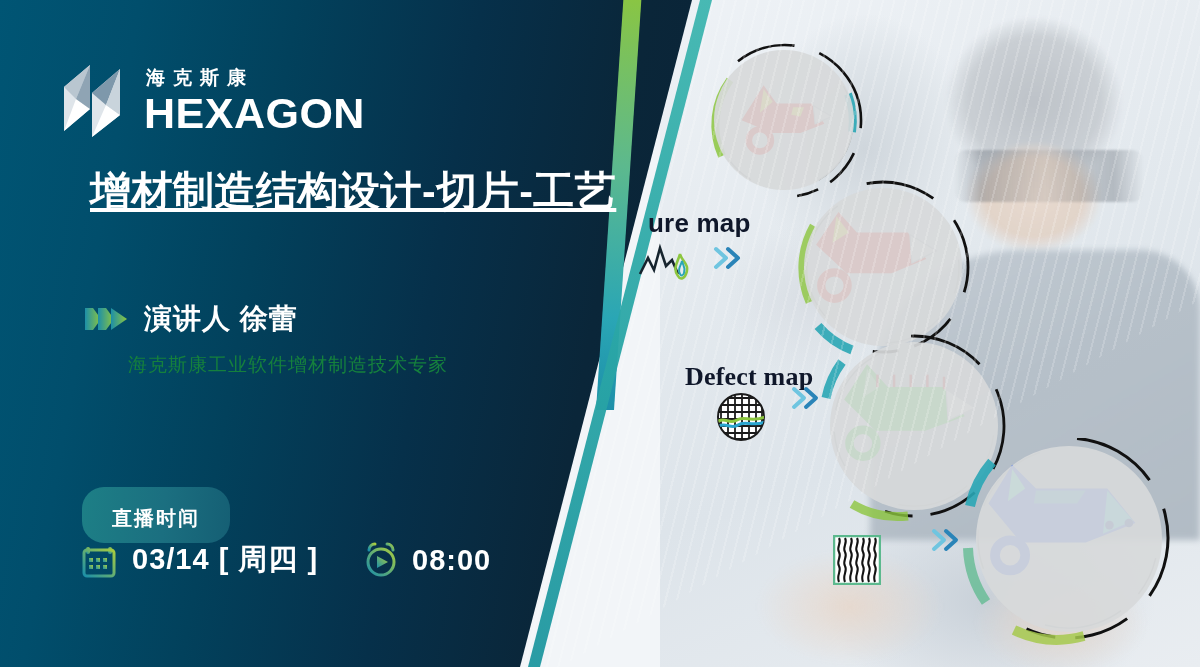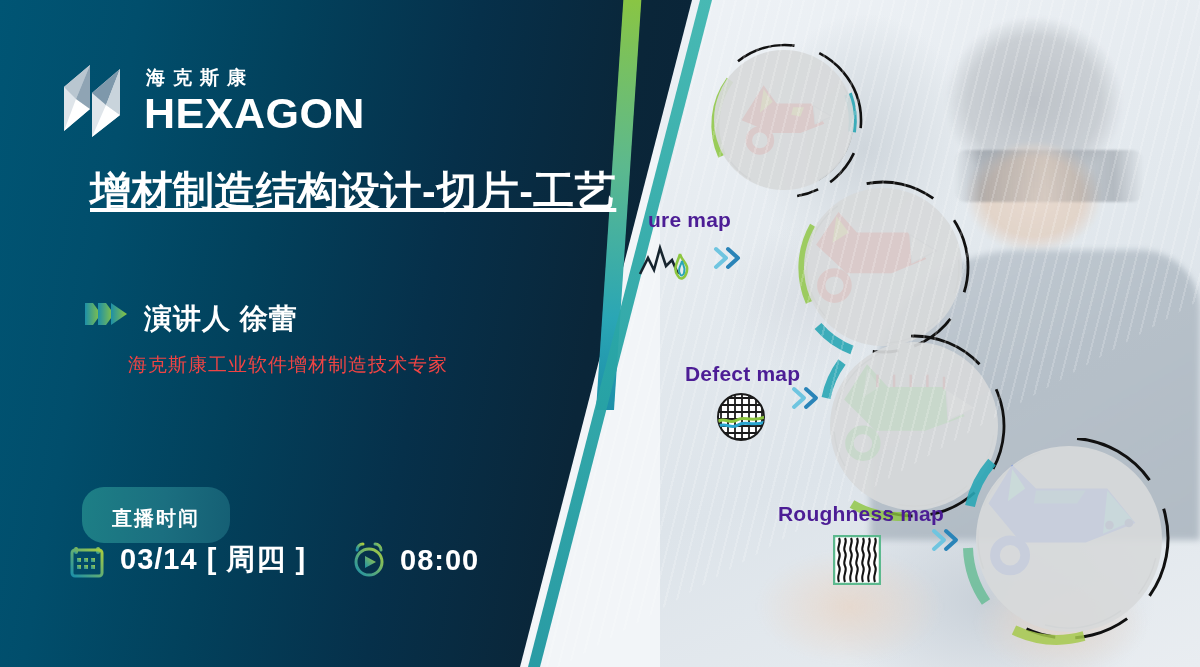--- a/index.html
+++ b/index.html
@@ -82,43 +82,43 @@
   
   .headline {
     position:absolute; left:90px; top:162px; width:600px;
     color:#ffffff; font-weight:700; font-size:41px; line-height:1.43;
     letter-spacing:.5px;
     text-decoration:underline;
   }
   .headline div { white-space:nowrap; }
 
   
-  .speaker-row { position:absolute; left:84px; top:300px; display:flex; align-items:flex-start; gap:16px; }
+  .speaker-row { position:absolute; left:84px; top:300px; display:flex; align-items:center; gap:16px; }
   .play-marker { width:44px; height:28px; }
   .speaker-name { color:#ffffff; font-size:28px; font-weight:700; letter-spacing:1px; }
   .speaker-title {
     position:absolute; left:128px; top:352px;
-    color:#ef4444; font-size:19px; letter-spacing:1px; font-weight:400;
+    color:#15803d; font-size:19px; letter-spacing:1px; font-weight:400;
   }
 
   
   .live-badge {
     position:absolute; left:82px; top:487px;
     padding:18px 30px 11px 30px; border-radius:22px;
     background:linear-gradient(95deg,#1d7f86 0%, #1b6f80 55%, #155f74 100%);
     color:#ffffff; font-size:20px; font-weight:700; letter-spacing:2px;
   }
-  .datetime-row { position:absolute; left:70px; top:540px; display:flex; align-items:center; }
+  .datetime-row { position:absolute; left:82px; top:540px; display:flex; align-items:center; }
   .dt-icon { width:38px; height:38px; flex:none; }
   .dt-text { color:#ffffff; font-size:29px; font-weight:700; letter-spacing:1px; margin-left:12px; }
   .dt-gap { width:44px; }
 
   
   .stage-label {
-    position:absolute; color:#4c1d95; font-weight:700; font-size:21px;
+    position:absolute; color:#0f172a; font-weight:700; font-size:26px;
     letter-spacing:.2px; white-space:nowrap;
   }
   .stage-icon { position:absolute; }
   .chev { position:absolute; width:34px; height:26px; }
 
   .medallion { position:absolute; }
   .med-disc { position:absolute; border-radius:50%; background:#d7d9da; opacity:.92; }
 
   .stripe-overlay {
     position:absolute; inset:0; pointer-events:none; opacity:.28;
@@ -313,21 +313,21 @@
       <path d="M42 34 C39 29 43 26 44 21 C45 26 48 27 46 33 C45 36 43 36 42 34 Z" fill="none" stroke="#2aa6b5" stroke-width="2"></path>
     </svg>
   </span>
   <span class="chev" style="left:712px; top:245px;">
     <svg width="34" height="26" viewBox="0 0 34 26">
       <path d="M4 4 L14 13 L4 22" fill="none" stroke="#6fc5e0" stroke-width="4" stroke-linecap="round" stroke-linejoin="round"></path>
       <path d="M16 4 L26 13 L16 22" fill="none" stroke="#2a84b8" stroke-width="4" stroke-linecap="round" stroke-linejoin="round"></path>
     </svg>
   </span>
 
-  <div class="stage-label" style="left:685px; top:362px;">Defect map</div>
+  <div class="stage-label" style="left:685px; top:362px;font-family:Liberation Serif, serif;">Defect map</div>
   <span class="stage-icon" style="left:716px; top:392px;">
     <svg width="50" height="50" viewBox="0 0 50 50">
       <defs>
           <clipPath id="sphc">
             <circle cx="25" cy="25" r="23"></circle>
           </clipPath>
         </defs>
       <circle cx="25" cy="25" r="23" fill="#ffffff" stroke="#1b1b1b" stroke-width="2"></circle>
       <g clip-path="url(#sphc)" stroke="#1b1b1b" stroke-width="1.8">
         <path d="M5 2 V48 M12 2 V48 M19 2 V48 M26 2 V48 M33 2 V48 M40 2 V48 M46 2 V48"></path>
@@ -339,21 +339,20 @@
       </g>
     </svg>
   </span>
   <span class="chev" style="left:790px; top:385px;">
     <svg width="34" height="26" viewBox="0 0 34 26">
       <path d="M4 4 L14 13 L4 22" fill="none" stroke="#6fc5e0" stroke-width="4" stroke-linecap="round" stroke-linejoin="round"></path>
       <path d="M16 4 L26 13 L16 22" fill="none" stroke="#2a84b8" stroke-width="4" stroke-linecap="round" stroke-linejoin="round"></path>
     </svg>
   </span>
 
-  <div class="stage-label" style="left:778px; top:502px;">Roughness map</div>
   <span class="stage-icon" style="left:833px; top:535px;">
     <svg width="48" height="50" viewBox="0 0 48 50">
       <rect x="1" y="1" width="46" height="48" fill="#ffffff" stroke="#5cb98e" stroke-width="2.5"></rect>
       <g stroke="#121212" stroke-width="2.1" fill="none">
         <path d="M6 3 C9 8 3 12 6 17 C9 22 3 26 6 31 C9 36 3 40 6 47"></path>
         <path d="M12 3 C15 8 9 12 12 17 C15 22 9 26 12 31 C15 36 9 40 12 47"></path>
         <path d="M18 3 C21 8 15 12 18 17 C21 22 15 26 18 31 C21 36 15 40 18 47"></path>
         <path d="M24 3 C27 8 21 12 24 17 C27 22 21 26 24 31 C27 36 21 40 24 47"></path>
         <path d="M30 3 C33 8 27 12 30 17 C33 22 27 26 30 31 C33 36 27 40 30 47"></path>
         <path d="M36 3 C39 8 33 12 36 17 C39 22 33 26 36 31 C39 36 33 40 36 47"></path>

